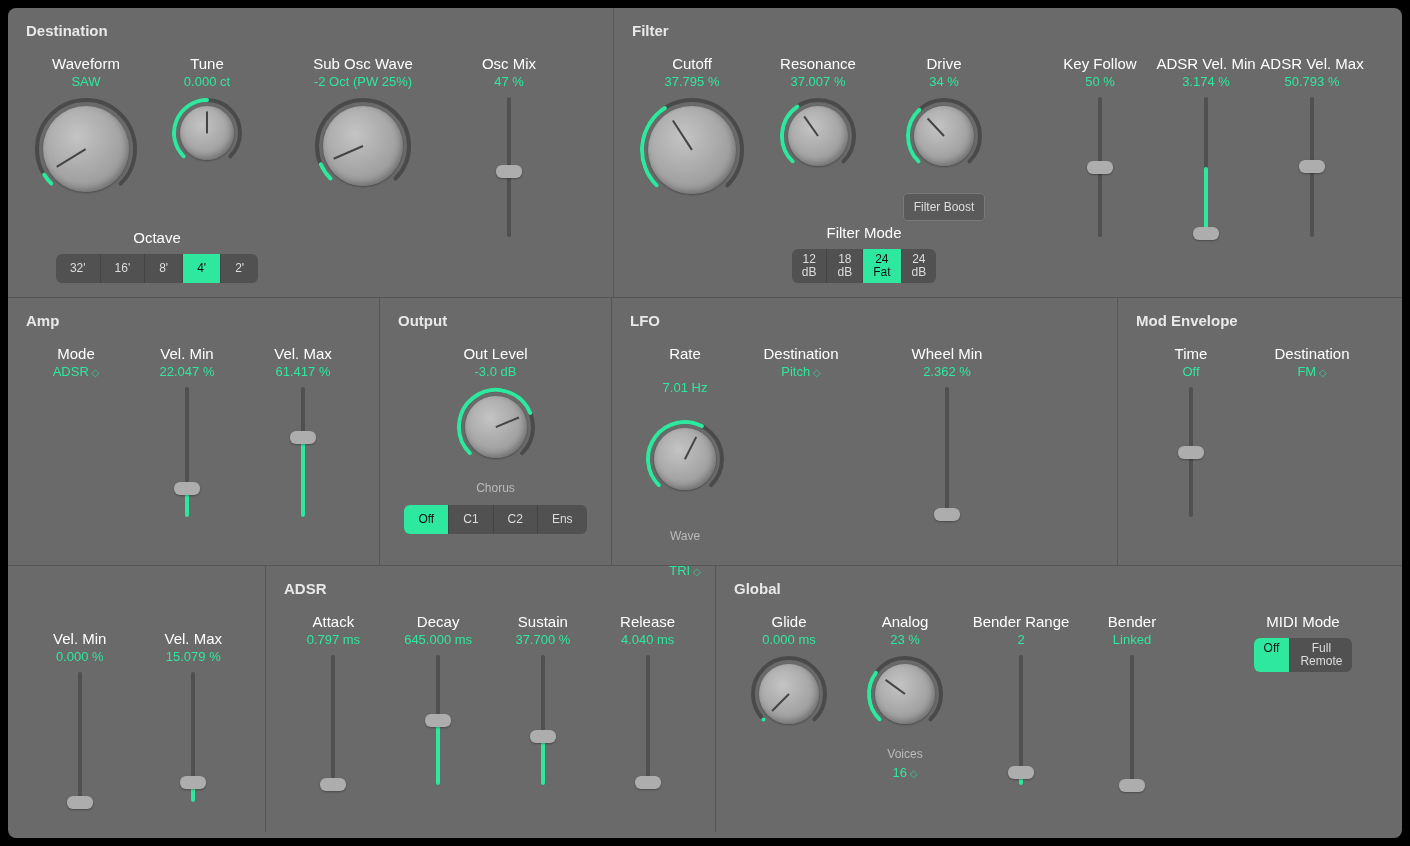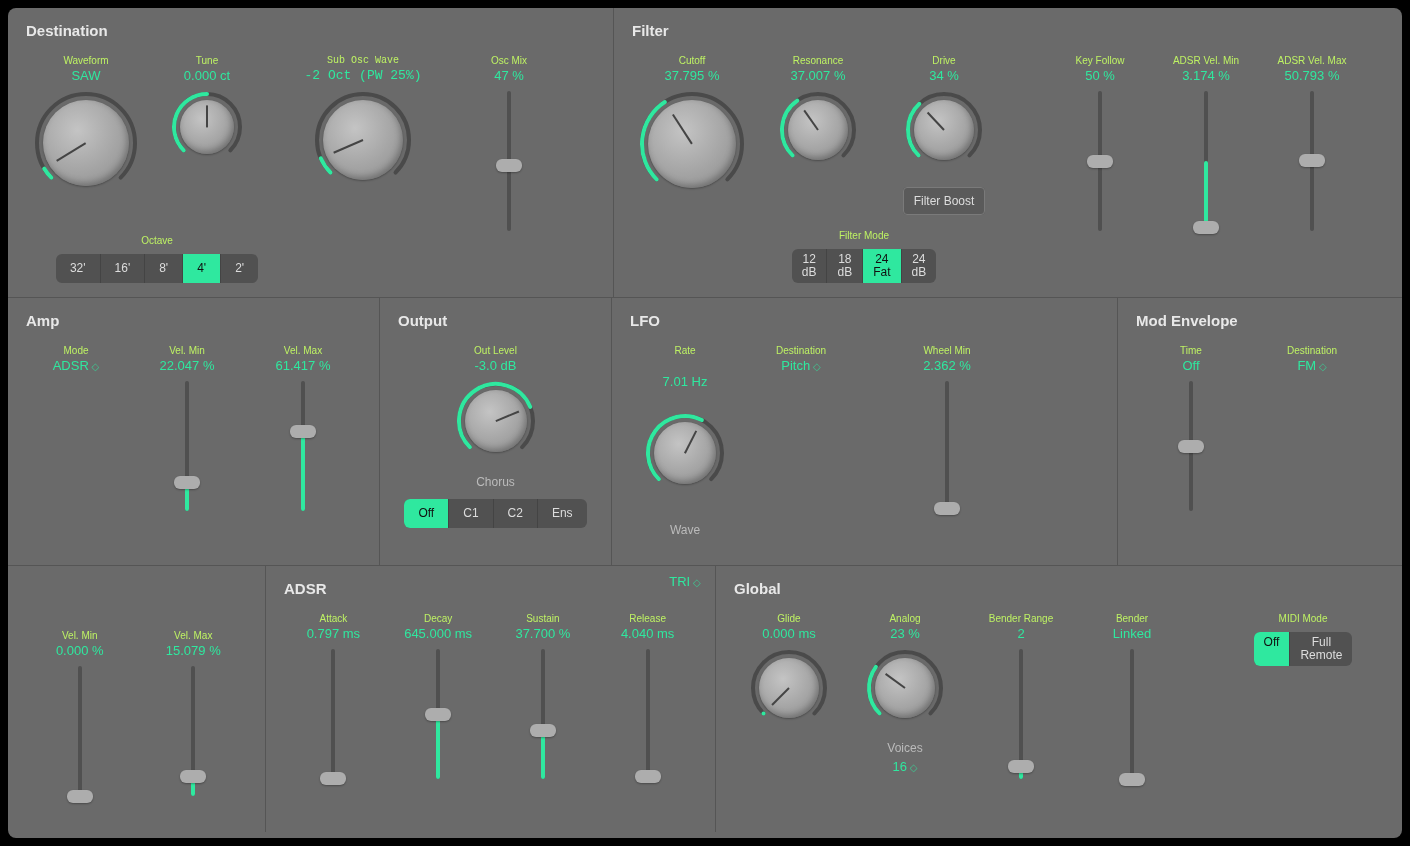--- a/index.html
+++ b/index.html
@@ -23,21 +23,21 @@
 .row3 { display: flex; height: 266px; }
 .section {
   padding: 14px 18px 12px 18px;
   border-right: 1px solid #555;
   position: relative;
 }
 .section:last-child { border-right: none; }
 .section-title { font-size: 15px; font-weight: 600; color: #e8e8e8; margin-bottom: 6px; }
 .controls { display: flex; gap: 6px; margin-top: 16px; align-items: flex-start; }
 .ctrl { display: flex; flex-direction: column; align-items: center; text-align: center; }
-.label { font-size: 10px; color: #bef264; margin-bottom: 2px; white-space: nowrap; }
+.label { font-size: 15px; color: #ffffff; margin-bottom: 2px; white-space: nowrap; }
 .value { font-size: 13px; color: #2fe89f; margin-bottom: 8px; white-space: nowrap; }
 .value-dd::after { content: " ◇"; font-size: 10px; opacity: 0.7; }
 .knob { position: relative; display: inline-block; }
 .knob-face {
   border-radius: 50%;
   background: radial-gradient(circle at 40% 35%, #c4c4c4, #8a8a8a);
   box-shadow: inset -2px -3px 6px rgba(0,0,0,0.25), 0 1px 2px rgba(0,0,0,0.3);
   position: relative;
 }
 .knob-pointer {
@@ -87,21 +87,21 @@
           <div class="knob" style="width: 72px; height: 72px;">
               <div class="knob-face" style="width: 54px; height: 54px; position: absolute; left: 9px; top: 9px;">
                 <div class="knob-pointer" style="height: 21.6px; transform: translate(-50%, -100%) rotate(0deg);"></div>
               </div>
               <svg class="arc" width="72" height="72">
                 <path d="M 12.665476220843928 59.334523779156065 A 33 33 0 1 1 59.33452377915607 59.334523779156065" stroke="#4a4a4a" stroke-width="4" fill="none" stroke-linecap="round"></path>
                 <path d="M 12.665476220843928 59.334523779156065 A 33 33 0 0 1 36 3" stroke="#2fe89f" stroke-width="4" fill="none" stroke-linecap="round"></path>
               </svg>
             </div>
         </div>
-        <div class="ctrl" style="width:190px;font-family:Liberation Mono, monospace;">
+        <div class="ctrl" style="width:190px;">
           <div class="label">Sub Osc Wave</div>
           <div class="value">-2 Oct (PW 25%)</div>
           <div class="knob" style="width: 98px; height: 98px;">
               <div class="knob-face" style="width: 80px; height: 80px; position: absolute; left: 9px; top: 9px;">
                 <div class="knob-pointer" style="height: 32px; transform: translate(-50%, -100%) rotate(-113.4deg);"></div>
               </div>
               <svg class="arc" width="98" height="98">
                 <path d="M 16.473088065418807 81.5269119345812 A 46 46 0 1 1 81.5269119345812 81.5269119345812" stroke="#4a4a4a" stroke-width="4" fill="none" stroke-linecap="round"></path>
                 <path d="M 16.473088065418807 81.5269119345812 A 46 46 0 0 1 6.78328721853687 67.26880296919992" stroke="#2fe89f" stroke-width="4" fill="none" stroke-linecap="round"></path>
               </svg>
@@ -276,21 +276,21 @@
           <div class="knob" style="width: 80px; height: 80px;">
               <div class="knob-face" style="width: 62px; height: 62px; position: absolute; left: 9px; top: 9px;">
                 <div class="knob-pointer" style="height: 24.8px; transform: translate(-50%, -100%) rotate(27deg);"></div>
               </div>
               <svg class="arc" width="80" height="80">
                 <path d="M 13.837049096097736 66.16295090390226 A 37 37 0 1 1 66.16295090390226 66.16295090390226" stroke="#4a4a4a" stroke-width="4" fill="none" stroke-linecap="round"></path>
                 <path d="M 13.837049096097736 66.16295090390226 A 37 37 0 0 1 56.79764849036323 7.032758605030395" stroke="#2fe89f" stroke-width="4" fill="none" stroke-linecap="round"></path>
               </svg>
             </div>
           <div class="sublabel">Wave</div>
-          <div class="value value-dd" style="margin-bottom:0;margin-top:17px;">TRI</div>
+          <div class="value value-dd" style="margin-bottom:0;">TRI</div>
         </div>
         <div class="ctrl" style="width:110px;">
           <div class="label">Destination</div>
           <div class="value value-dd">Pitch</div>
         </div>
         <div class="ctrl" style="width:110px; margin-left:30px;">
           <div class="label">Wheel Min</div>
           <div class="value">2.362 %</div>
           <div class="vslider">
               <div class="track"></div>

